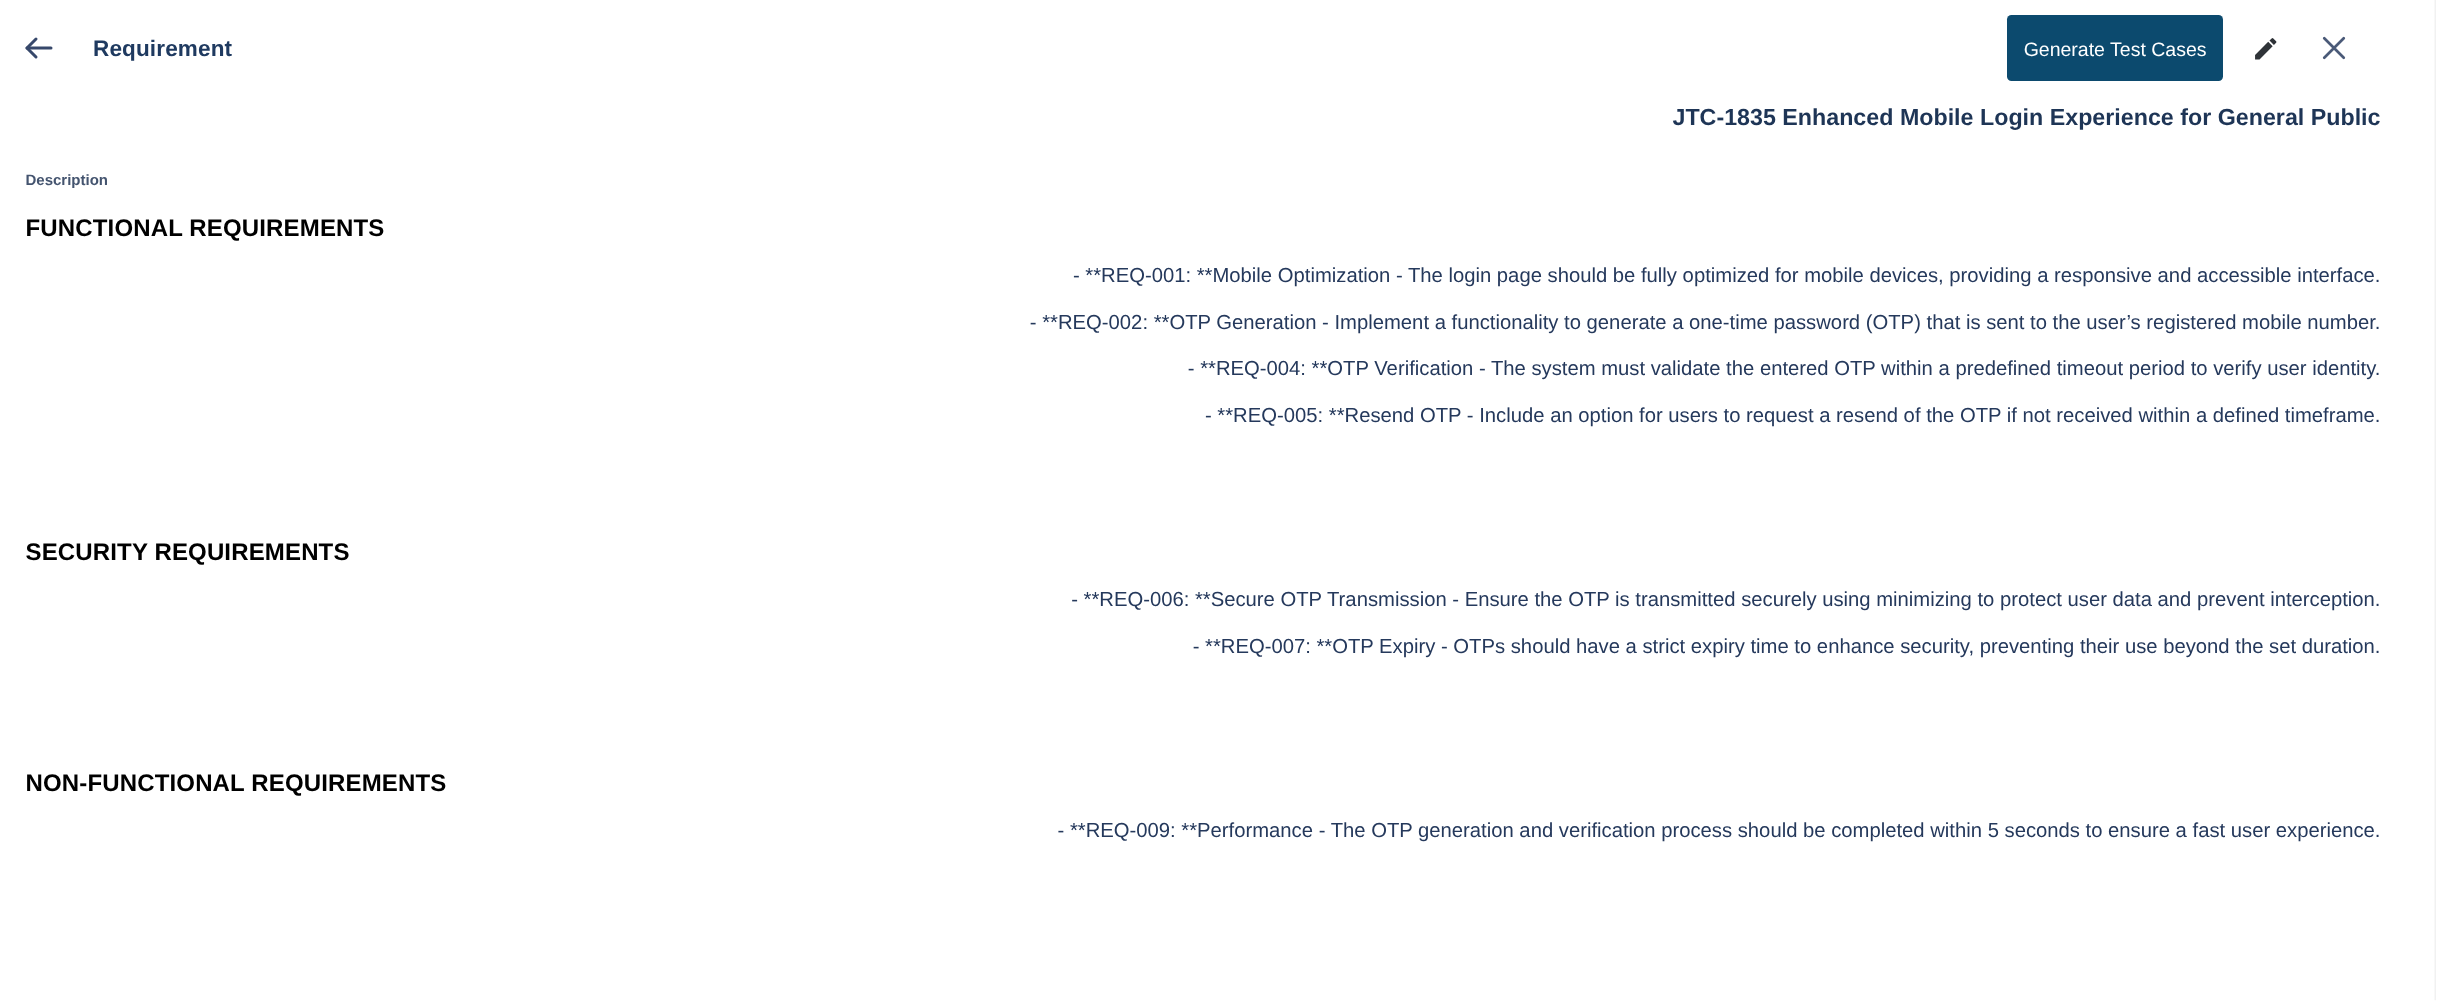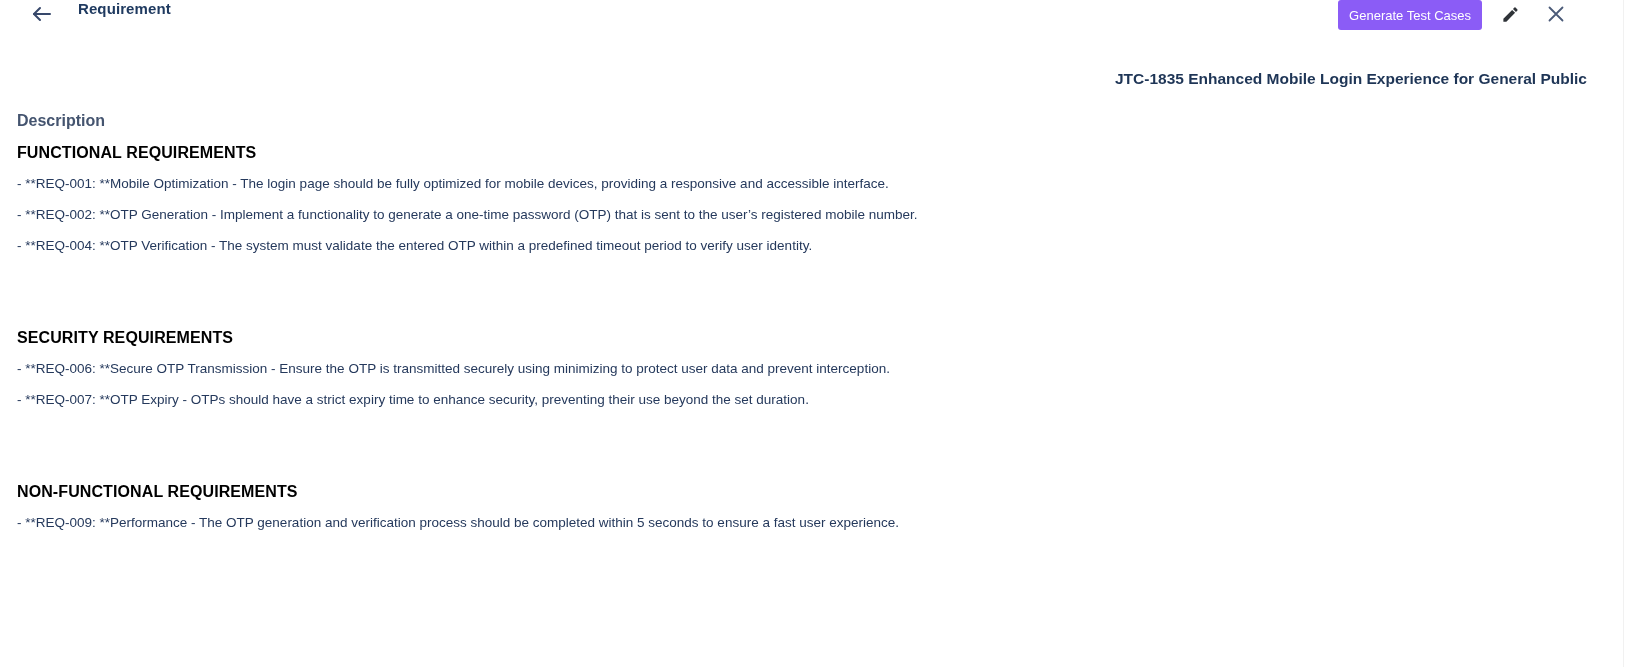--- a/index.html
+++ b/index.html
@@ -3,46 +3,47 @@
 <meta charset="utf-8">
 <style>
   * { box-sizing: border-box; margin: 0; padding: 0; }
   html, body { width: 1627px; height: 667px; background: #ffffff; overflow: hidden; }
   body { font-family: "Liberation Sans", "DejaVu Sans", sans-serif; color: #25395c; position: relative; }
 
   
   .header-bar {
     height: 64px;
     display: flex;
-    padding-left: 32px;
+    align-items: center;
+    padding-left: 16px;
     padding-right: 57px;
   }
   .back-btn {
     background: none; border: none; cursor: pointer;
     width: 28px; height: 28px;
     display: flex; align-items: center; justify-content: flex-start;
     padding: 0;
   }
   .header-title {
     margin-left: 18px;
     font-size: 15px;
     font-weight: 700;
     color: #1f3a60;
     letter-spacing: .1px;
   }
   .header-spacer { flex: 1; }
   .primary-btn {
-    background: #8b5cf6;
+    background: #0c4a6e;
     color: #ffffff;
     border: none;
     border-radius: 3px;
     font-family: inherit;
     font-size: 13px;
     padding: 7px 11px;
-    height: 30px;
+    height: 44px;
     cursor: pointer;
     white-space: nowrap;
   }
   .icon-btn {
     background: none; border: none; cursor: pointer;
     width: 28px; height: 28px;
     display: flex; align-items: center; justify-content: center;
     padding: 0;
   }
   .edit-btn { margin-left: 14px; }
@@ -53,41 +54,42 @@
   .page-title {
     margin-top: 5px;
     font-size: 15.5px;
     line-height: 20px;
     font-weight: 700;
     color: #1e3556;
     text-align: right;
   }
   .description-label {
     margin: 23px 0 15px;
-    font-size: 16px;
+    font-size: 10px;
     line-height: 17px;
     font-weight: 700;
     color: #44546f;
   }
   .req-section + .req-section { margin-top: 74px; }
   .section-heading {
     font-size: 16px;
     line-height: 18px;
     font-weight: 700;
     color: #000000;
     margin: 0 0 13px;
     letter-spacing: .1px;
   }
   .req-line {
     font-size: 13.5px;
     line-height: 18px;
     font-weight: 400;
     color: #25395c;
     margin: 0 0 13px;
     white-space: nowrap;
+    text-align: right;
   }
   .right-edge-line {
     position: absolute;
     top: 0; bottom: 0; right: 3px;
     width: 1px;
     background: #f1f1f1;
   }
 </style>
 </head>
 <body>
@@ -122,20 +124,21 @@
 
 <div class="content">
   <h1 class="page-title">JTC-1835 Enhanced Mobile Login Experience for General Public</h1>
   <p class="description-label">Description</p>
   <div id="sections-host">
   <section class="req-section">
     <p class="section-heading">FUNCTIONAL REQUIREMENTS</p>
   <p class="req-line">- **REQ-001: **Mobile Optimization - The login page should be fully optimized for mobile devices, providing a responsive and accessible interface.</p>
         <p class="req-line">- **REQ-002: **OTP Generation - Implement a functionality to generate a one-time password (OTP) that is sent to the user’s registered mobile number.</p>
         <p class="req-line">- **REQ-004: **OTP Verification - The system must validate the entered OTP within a predefined timeout period to verify user identity.</p>
+        <p class="req-line">- **REQ-005: **Resend OTP - Include an option for users to request a resend of the OTP if not received within a defined timeframe.</p>
       </section>
 
   <section class="req-section">
     <p class="section-heading">SECURITY REQUIREMENTS</p>
   <p class="req-line">- **REQ-006: **Secure OTP Transmission - Ensure the OTP is transmitted securely using minimizing to protect user data and prevent interception.</p>
         <p class="req-line">- **REQ-007: **OTP Expiry - OTPs should have a strict expiry time to enhance security, preventing their use beyond the set duration.</p>
       </section>
 
   <section class="req-section">
     <p class="section-heading">NON-FUNCTIONAL REQUIREMENTS</p>

